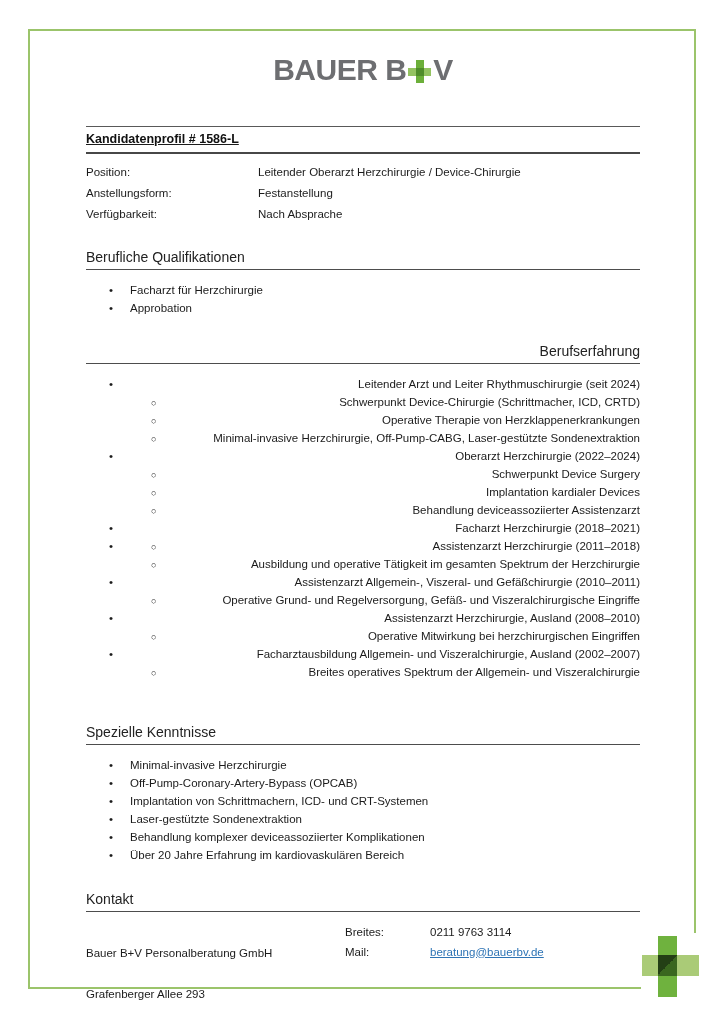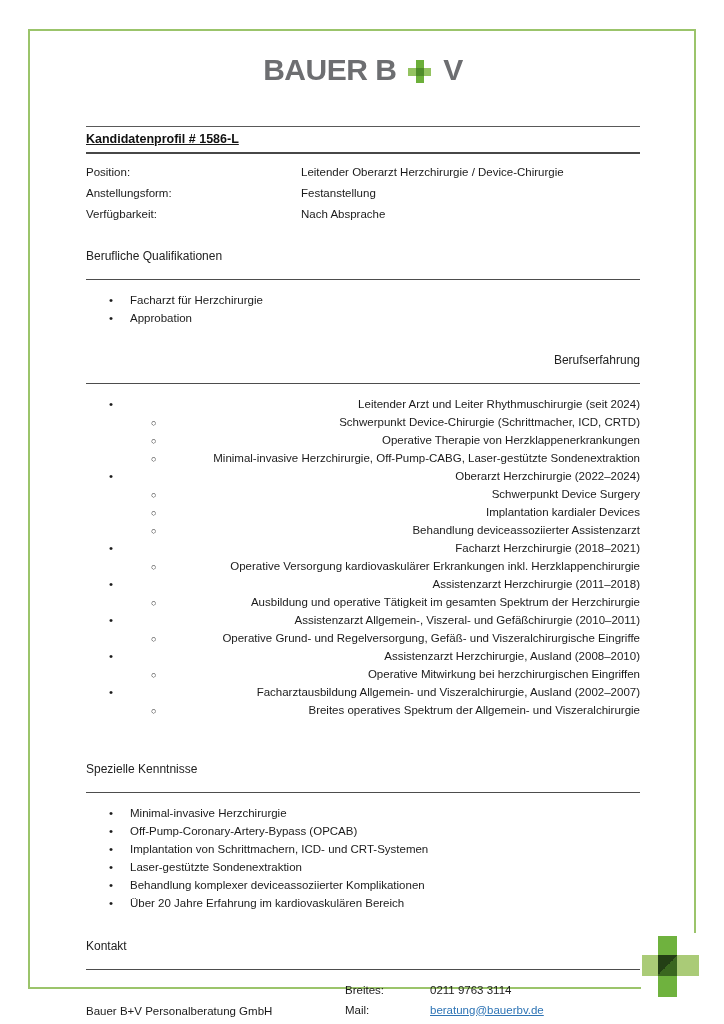--- a/index.html
+++ b/index.html
@@ -20,44 +20,44 @@
   .big-cross .v{position:absolute;left:16px;top:0;width:19px;height:61px;background:#6fb23e;}
   .big-cross .h{position:absolute;left:0;top:19px;width:57px;height:21px;background:#aacb77;}
   .big-cross .ov{position:absolute;left:16px;top:19px;width:19px;height:21px;
     background:linear-gradient(135deg,#233f15 50%,#3a671f 50%);}
 
   
   .content{position:absolute;left:86px;top:0;width:554px;}
 
   
   .logo-row{padding-top:52px;height:38px;text-align:center;}
-  .logo{display:inline-flex;align-items:center;gap:12px;
+  .logo{display:inline-flex;align-items:center;gap:2px;
     font-size:30px;font-weight:bold;letter-spacing:-0.5px;color:#6d6e71;line-height:36px;}
   .logo-cross{position:relative;display:inline-block;width:23px;height:23px;top:1px;}
   .logo-cross .h{position:absolute;left:0;top:8px;width:23px;height:8px;background:#94c361;}
   .logo-cross .v{position:absolute;left:8px;top:0;width:8px;height:23px;background:#6caf3a;}
   .logo-cross .ov{position:absolute;left:8px;top:8px;width:8px;height:8px;background:#4f8c2a;}
 
   
   .title-block{margin-top:36px;border-top:1px solid #595959;border-bottom:2px solid #474747;
     padding:5px 0 6px 0;text-decoration:underline;}
   .title-block h1{margin:0;font-size:12.5px;font-weight:bold;color:#111;}
 
   
   .fields{margin-top:8px;}
-  .field-row{display:flex;line-height:21px;font-size:11.5px;gap:43px;}
+  .field-row{display:flex;line-height:21px;font-size:11.5px;}
   .field-label{width:172px;flex:0 0 172px;}
   .field-value{flex:1;}
 
   
   .section{margin-top:26px;}
   #sections .section:nth-of-type(1){margin-top:24px;}
   #sections .section:nth-of-type(2){margin-top:26px;text-align:right;}
   #sections .section:nth-of-type(3){margin-top:43px;}
-  .section-heading{font-size:12px;color:#222;padding-bottom:16px;
+  .section-heading{font-size:14px;color:#222;padding-bottom:4px;
     border-bottom:1.5px solid #4d4d4d;}
   .list{margin-top:11px;font-size:11.5px;}
   .li{position:relative;line-height:18px;}
   .li-main{padding-left:44px;}
   .li-main .marker{position:absolute;left:23px;top:0;font-size:11.5px;}
   .li-sub{padding-left:86px;}
   .li-sub .marker{position:absolute;left:65px;top:0.5px;font-size:9px;}
 
   
   .kontakt{margin-top:27px;}
@@ -177,21 +177,20 @@
     <span>Behandlung deviceassoziierter Assistenzarzt</span>
   </div>
 
   <div class="li li-main">
     <span class="marker">•</span>
     <span>Facharzt Herzchirurgie (2018–2021)</span>
   </div>
 
   <div class="li li-sub">
     <span class="marker">○</span>
-    <span>Operative Versorgung kardiovaskulärer Erkrankungen inkl. Herzklappenchirurgie</span>
   </div>
 
   <div class="li li-main">
     <span class="marker">•</span>
     <span>Assistenzarzt Herzchirurgie (2011–2018)</span>
   </div>
 
   <div class="li li-sub">
     <span class="marker">○</span>
     <span>Ausbildung und operative Tätigkeit im gesamten Spektrum der Herzchirurgie</span>

